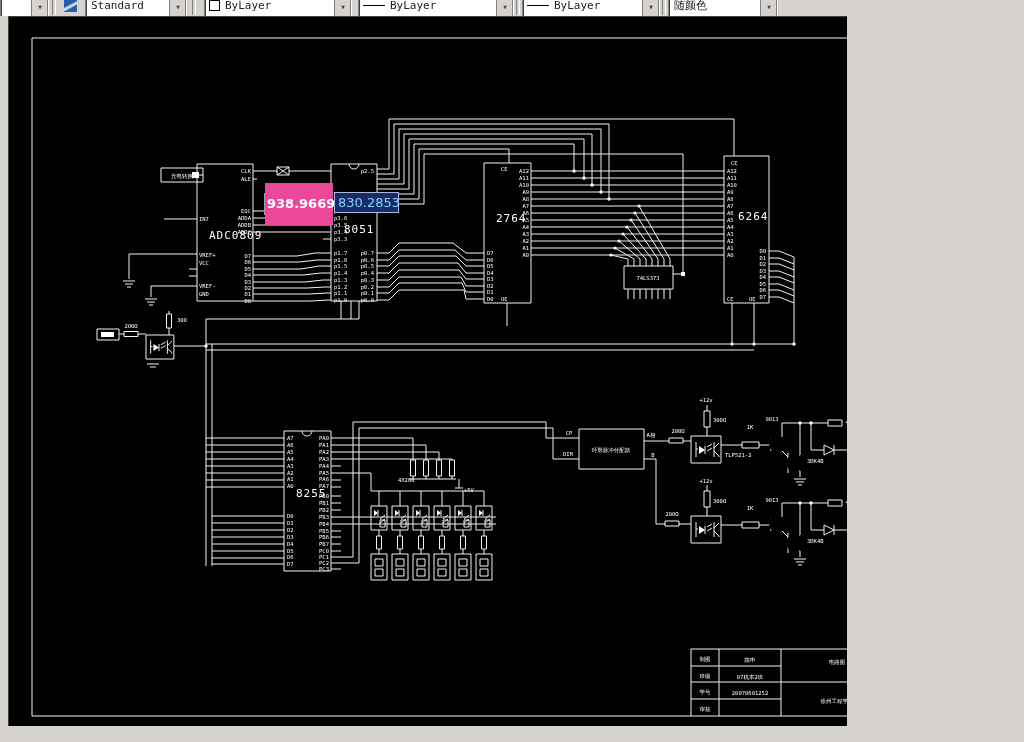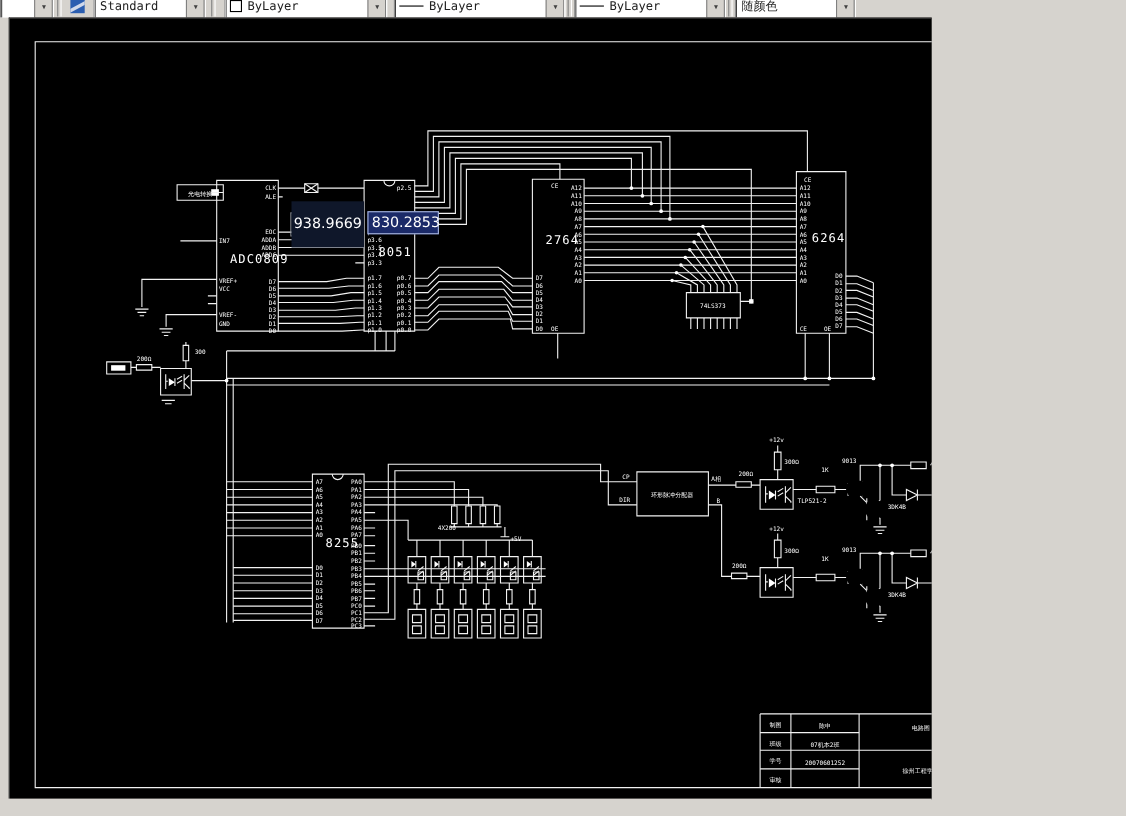--- a/index.html
+++ b/index.html
@@ -31,23 +31,23 @@
   #schem *{vector-effect:non-scaling-stroke;}
   #schem line,#schem path,#schem rect,#schem polyline{stroke:#f2f2f2;fill:none;stroke-width:1;}
   #schem text{fill:#fff;stroke:none;font-family:"DejaVu Sans Mono","DejaVu Sans",monospace;font-size:5.5px;}
   #schem .dot{fill:#fff;stroke:none;}
   #schem .fillw{fill:#fff;stroke:none;}
   #schem .chiplabel{font-size:11px;letter-spacing:1px;}
   
   .txtbox{position:absolute;font-family:"DejaVu Sans",sans-serif;font-size:13px;
           display:flex;align-items:center;z-index:5;}
   #val1{left:255px;top:176px;width:64px;height:20px;background:#e8eef8;border:1px solid #9aa0a8;}
-  #val1 span{background:#0f172a;color:#fff;padding:12px 2px;line-height:18px;width:100%;}
+  #val1 span{background:#ec4899;color:#fff;padding:12px 2px;line-height:18px;width:100%;font-weight:bold;}
   #val2{left:325px;top:175px;width:65px;height:21px;background:#1b2a68;border:1px solid #aab8e0;
-        color:#ffffff;padding-left:3px;box-sizing:border-box;}
+        color:#7dd3fc;padding-left:3px;box-sizing:border-box;}
   
   #bottomstrip{position:absolute;left:0;top:726px;width:1024px;height:16px;background:#d6d3ce;}
   #rightstrip{position:absolute;left:1016px;top:16px;width:8px;height:710px;background:#d6d3ce;}
 </style>
 </head>
 <body>
 
 <div id="win">
 
   <div id="toolbar">

